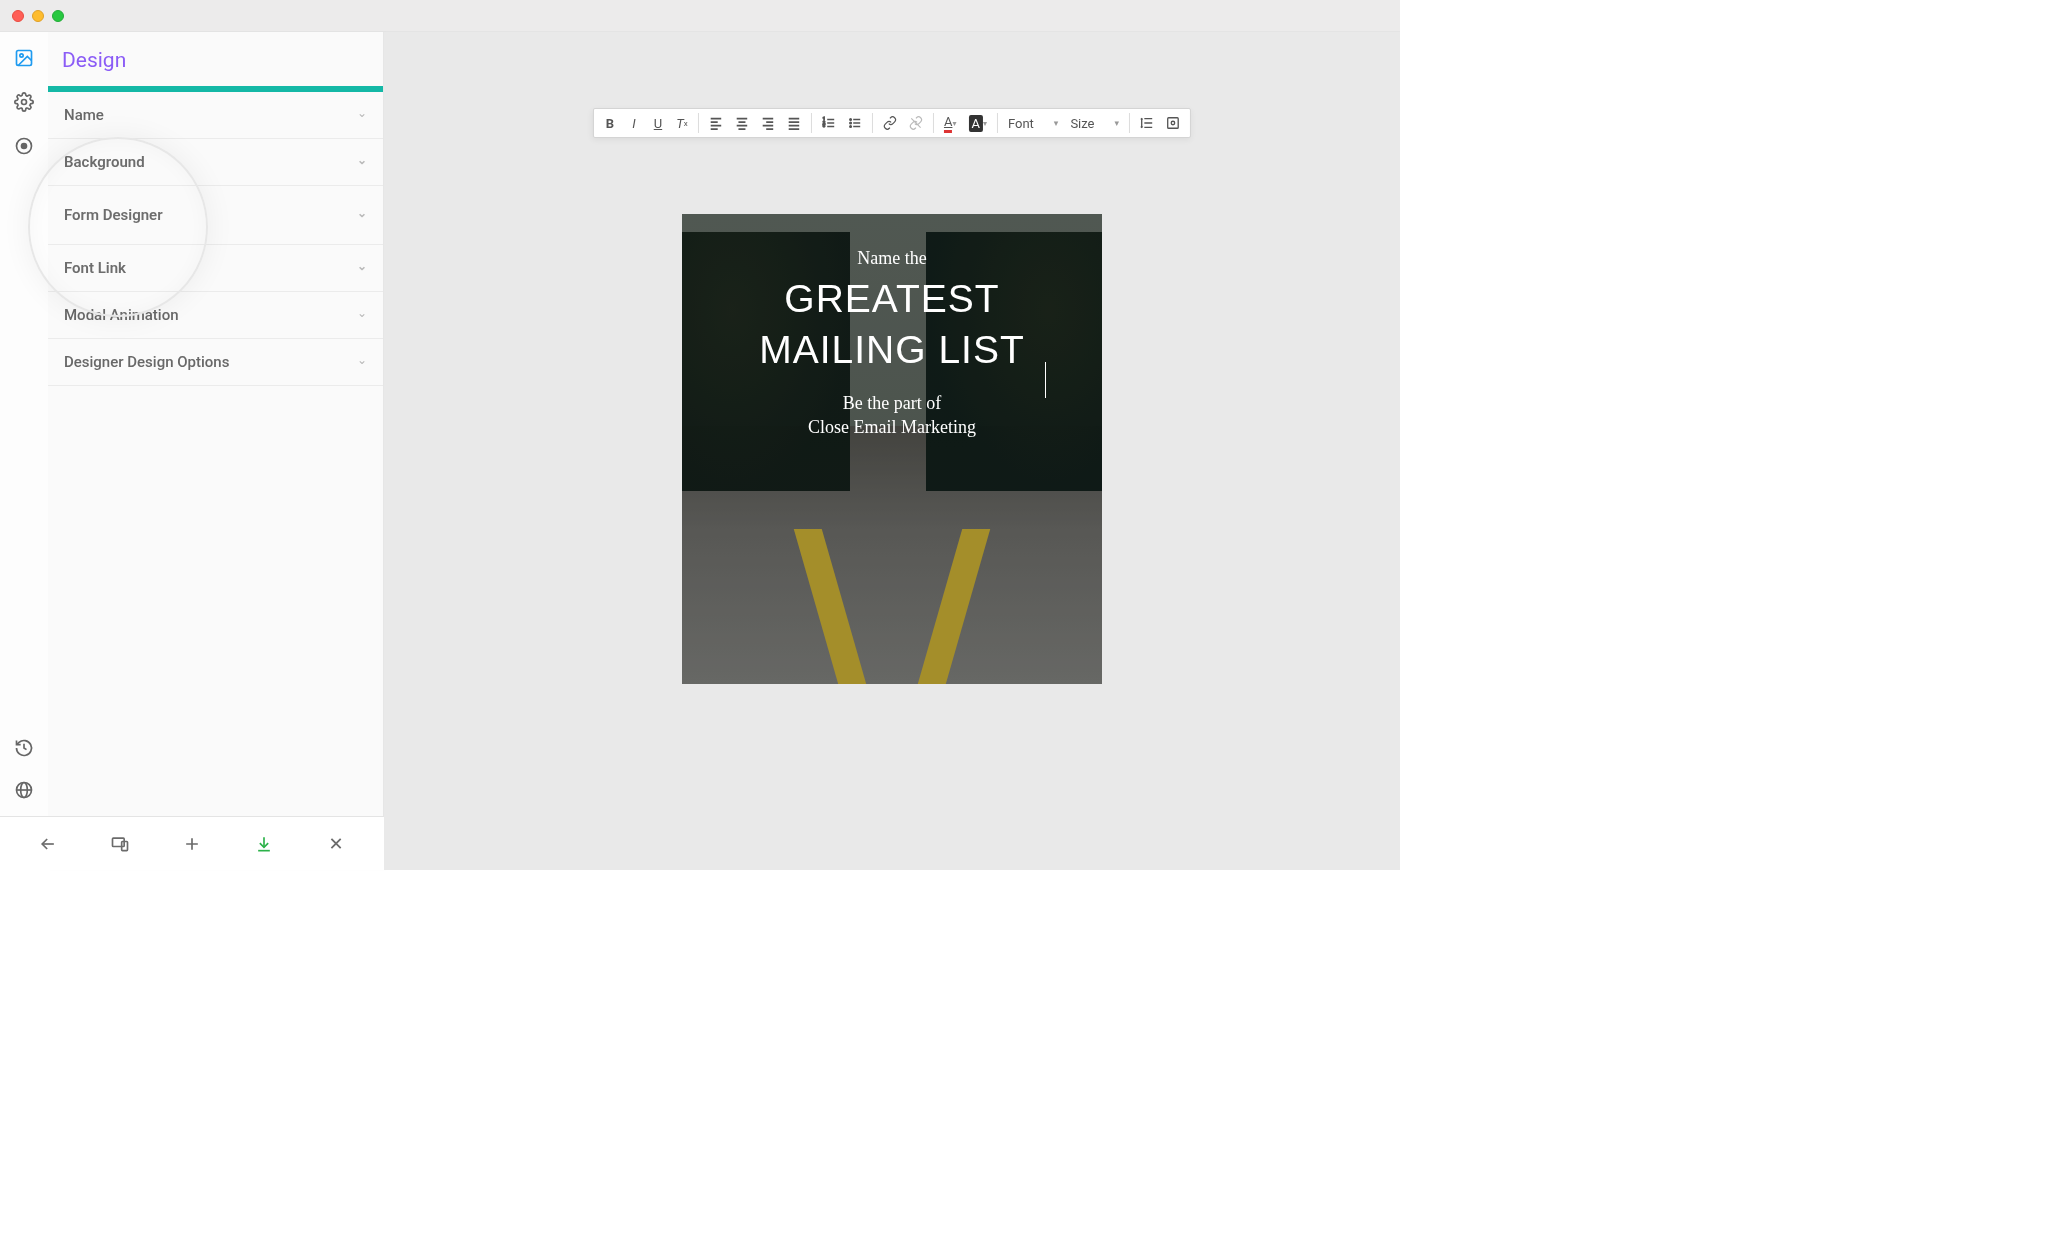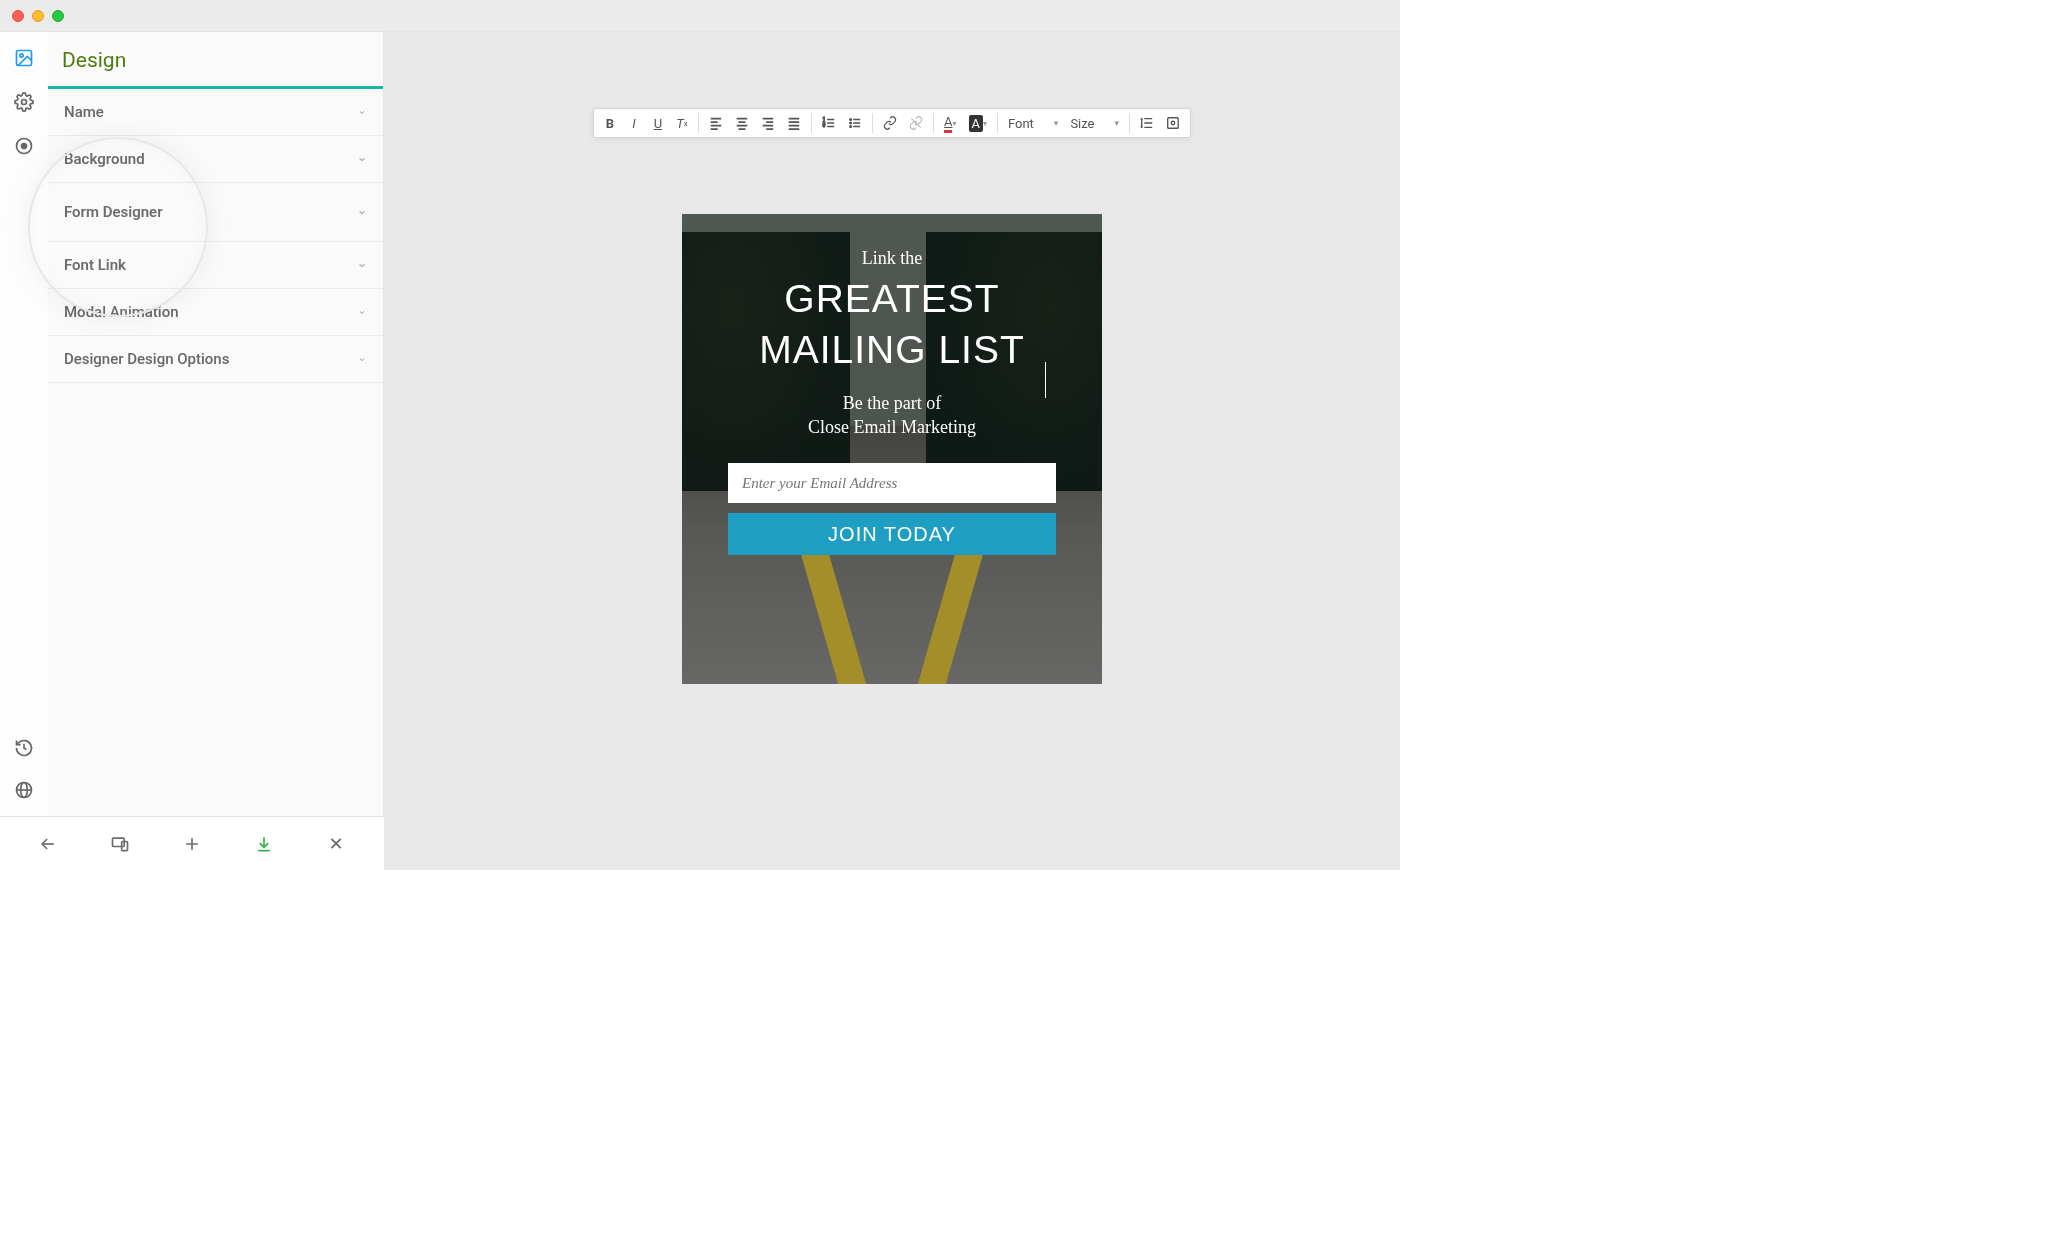--- a/index.html
+++ b/index.html
@@ -58,22 +58,22 @@
   width: 336px;
   background:#fafafa;
   border-right:1px solid #e6e6e6;
   box-shadow: 2px 0 3px rgba(0,0,0,0.02);
   display:flex;
   flex-direction:column;
 }
 .sidebar-header {
   padding: 16px 14px 14px 14px;
   font-size: 21px;
-  color:#4d7c0f;
-  border-bottom:3px solid #14b8a6;
+  color:#8b5cf6;
+  border-bottom:6px solid #14b8a6;
 }
 .section-list {}
 .section-item {
   display:flex;
   align-items:flex-start;
   justify-content:space-between;
   padding: 14px 16px;
   border-bottom:1px solid #ebebeb;
   color:#686868;
   font-size:15px;
@@ -417,29 +417,25 @@
 
       <div class="modal-preview">
         <div class="modal-bg">
           <div class="sky"></div>
           <div class="road"></div>
           <div class="trees-left"></div>
           <div class="trees-right"></div>
         </div>
         <div class="modal-overlay"></div>
         <div class="modal-content">
-          <div class="line1">Link the</div>
+          <div class="line1">Name the</div>
           <div class="headline">GREATEST</div>
           <div class="headline">MAILING LIST</div>
           <div class="sub">Be the part of</div>
           <div class="sub" style="margin-top:0;">Close Email Marketing</div>
-          <div class="modal-form">
-            <input type="text" placeholder="Enter your Email Address" style="">
-            <button>JOIN TODAY</button>
-          </div>
         </div>
         <div class="cursor-caret"></div>
       </div>
 
     </div>
 
     <div class="bottom-toolbar">
       <div class="bt-item">
         <svg viewBox="0 0 24 24" width="20" height="20" fill="none" stroke="#6b6b6b" stroke-width="2">
             <path d="M19 12H5"></path>

